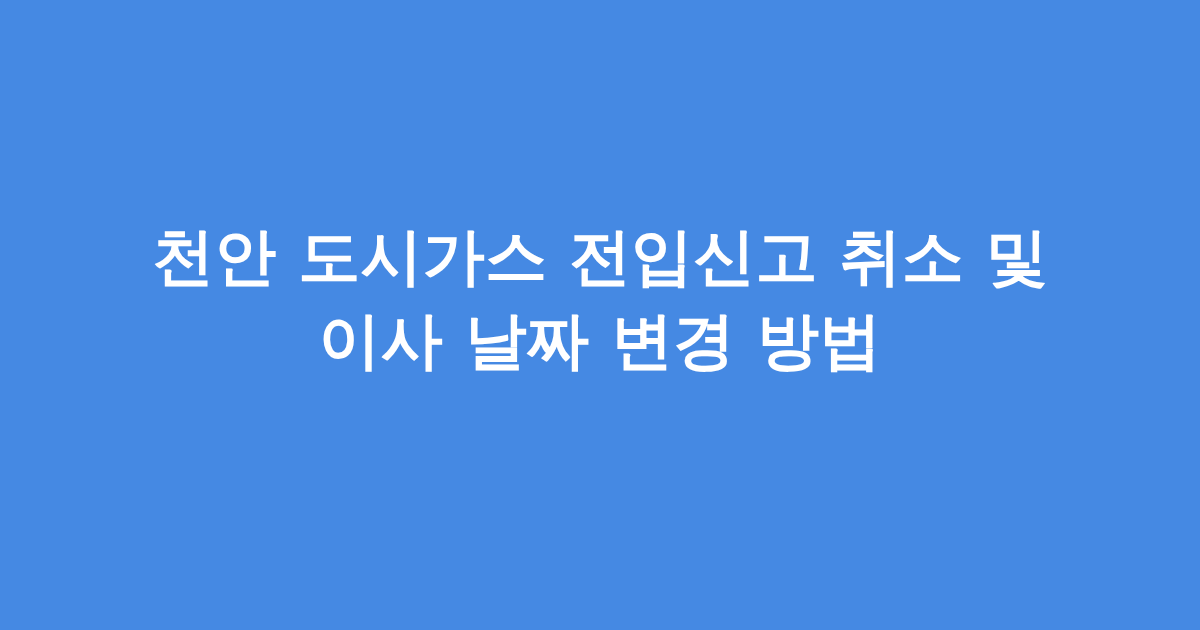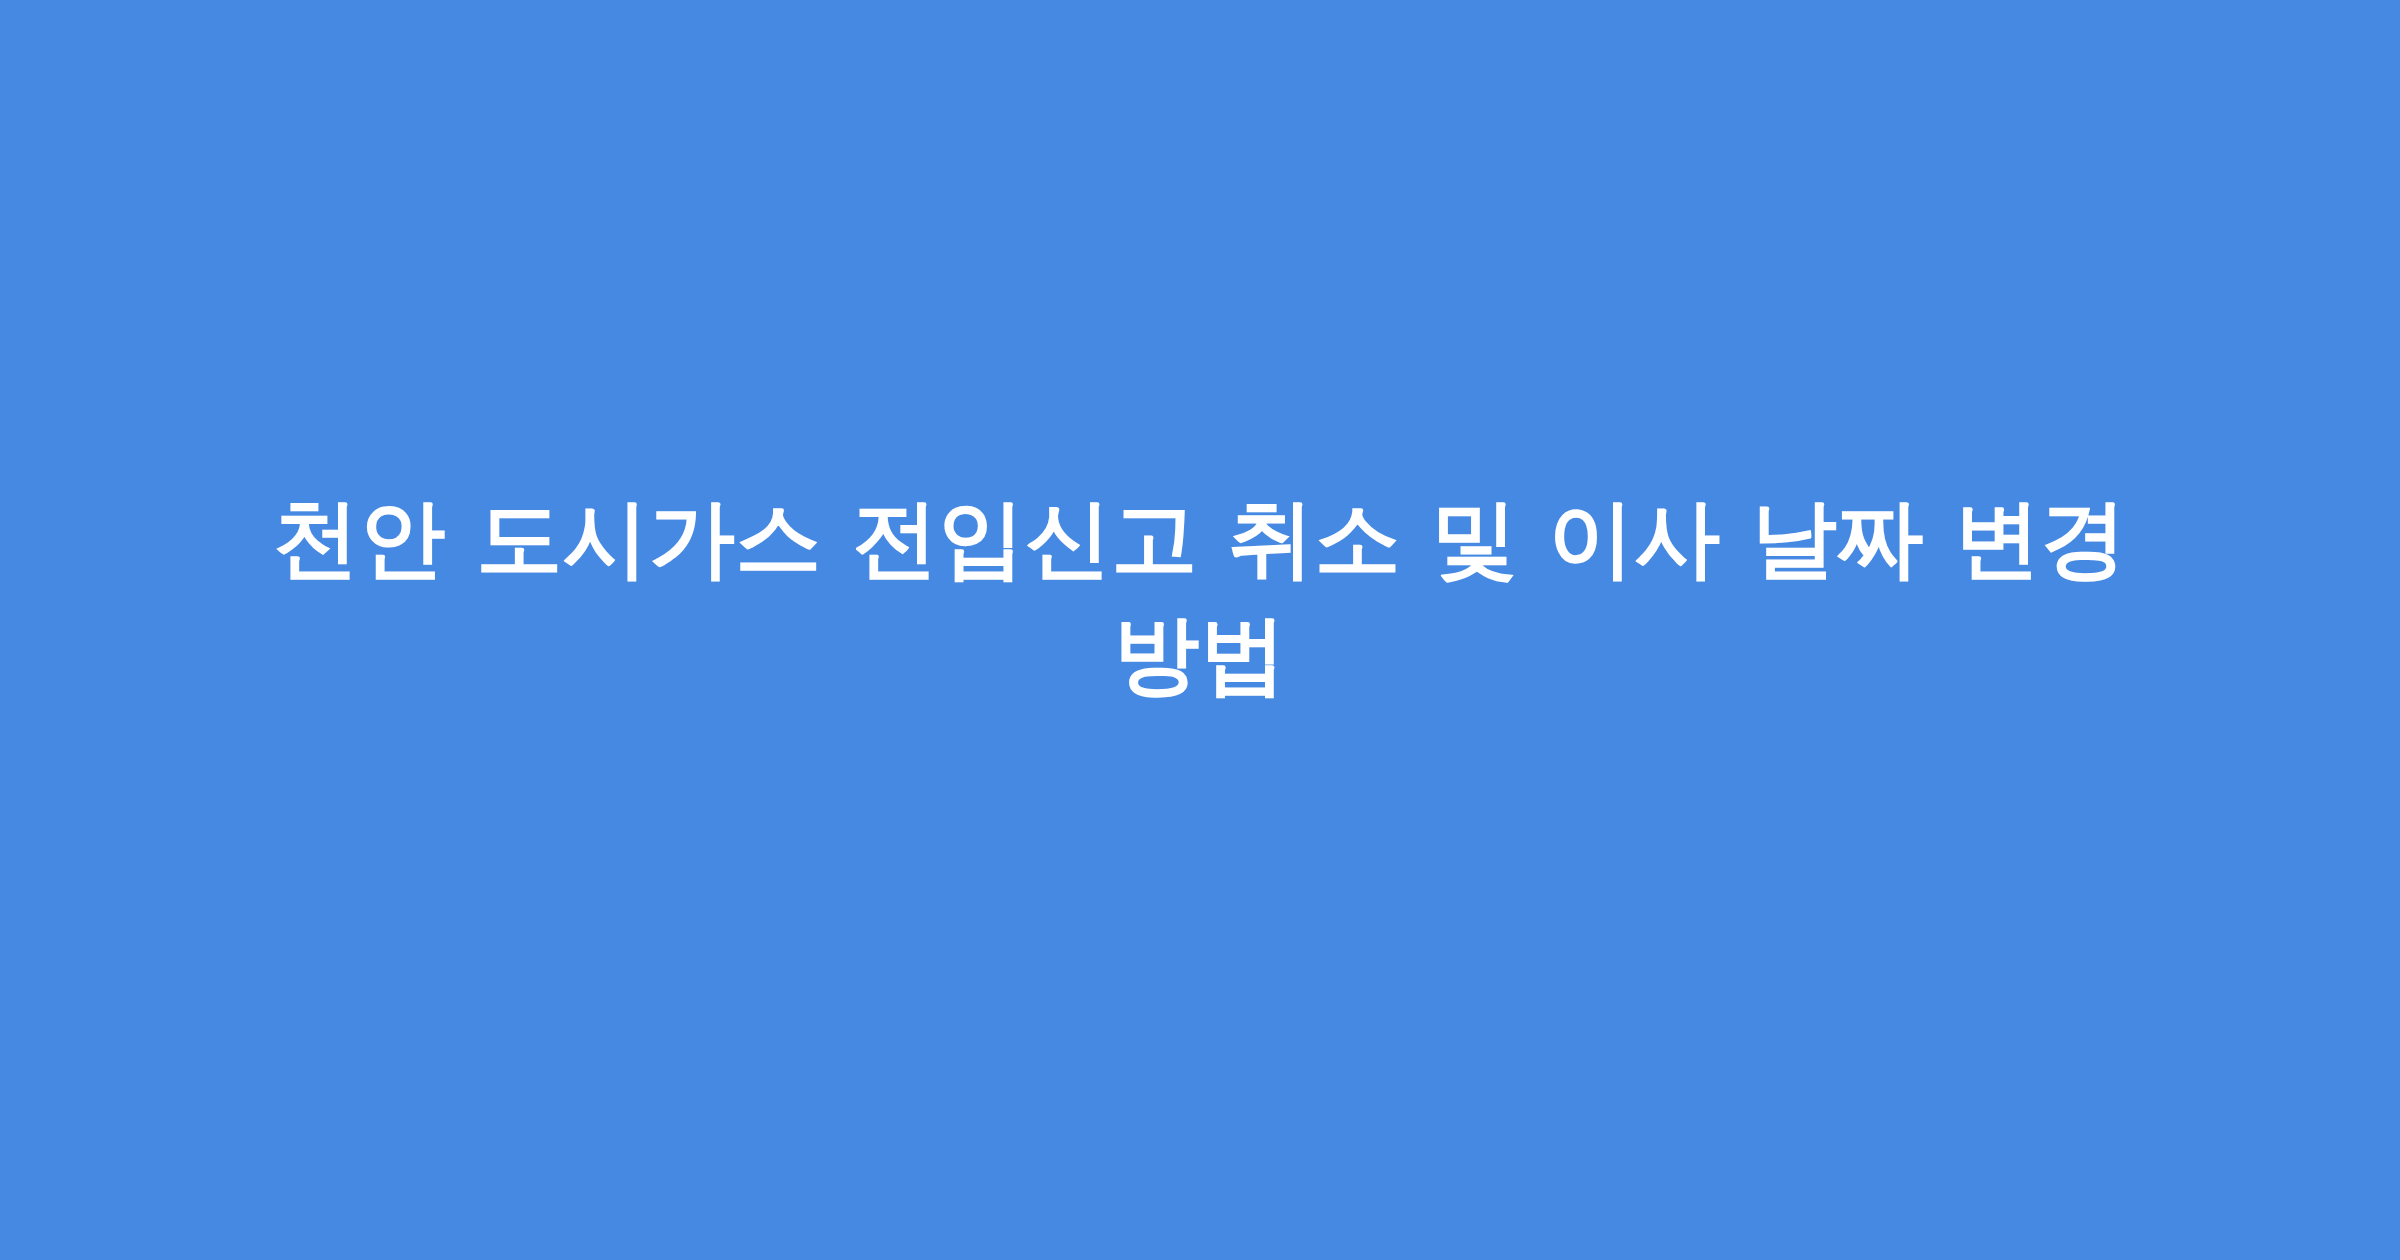--- a/index.html
+++ b/index.html
@@ -34,21 +34,21 @@
     justify-content: center;
     
     transform: translateY(-16px);
   }
 
   .og-card__title {
     margin: 0;
     width: 100%;
     color: #ffffff;
     font-family: "DejaVu Sans", "Liberation Sans", sans-serif;
-    font-size: 43px;
+    font-size: 62px;
     font-weight: 700;
     line-height: 1.36;
     letter-spacing: 0.2px;
     text-align: center;
     word-break: keep-all;
     white-space: normal;
   }
 </style>
 </head>
 <body>

